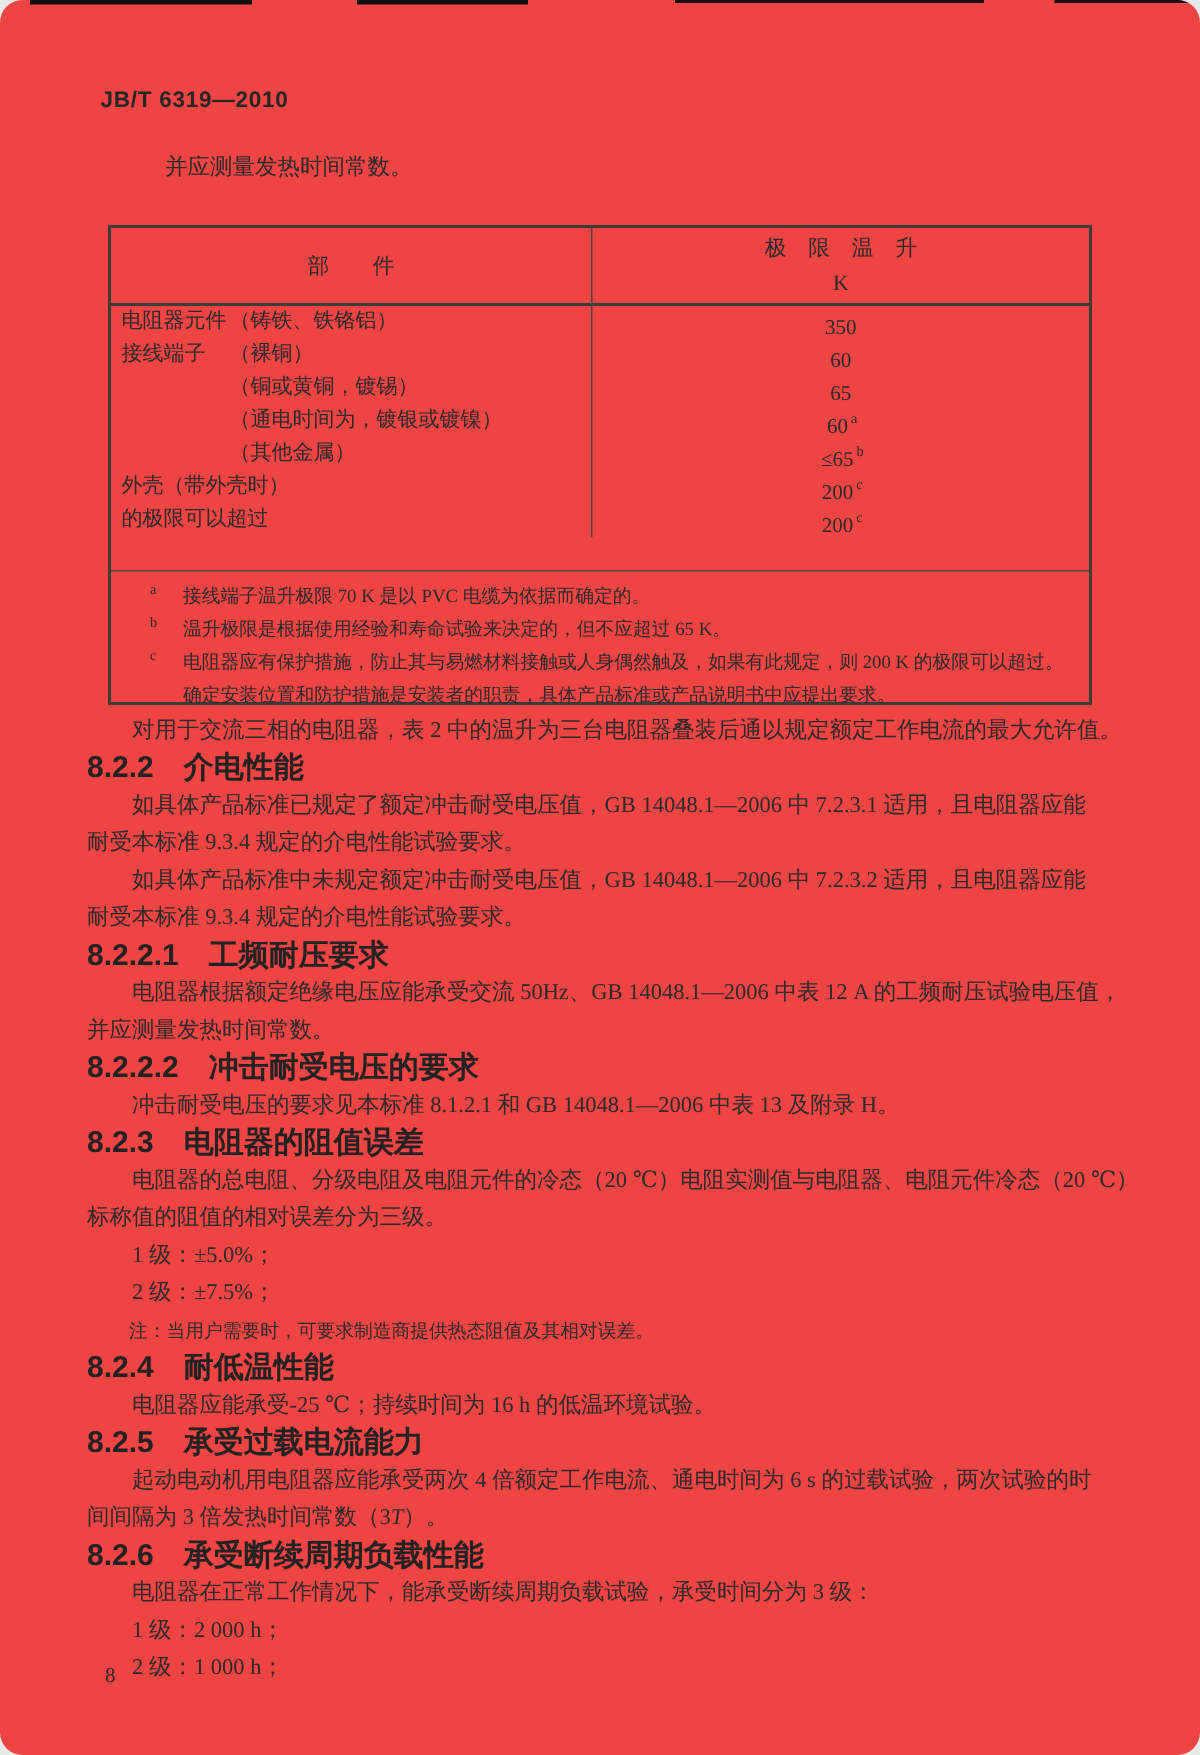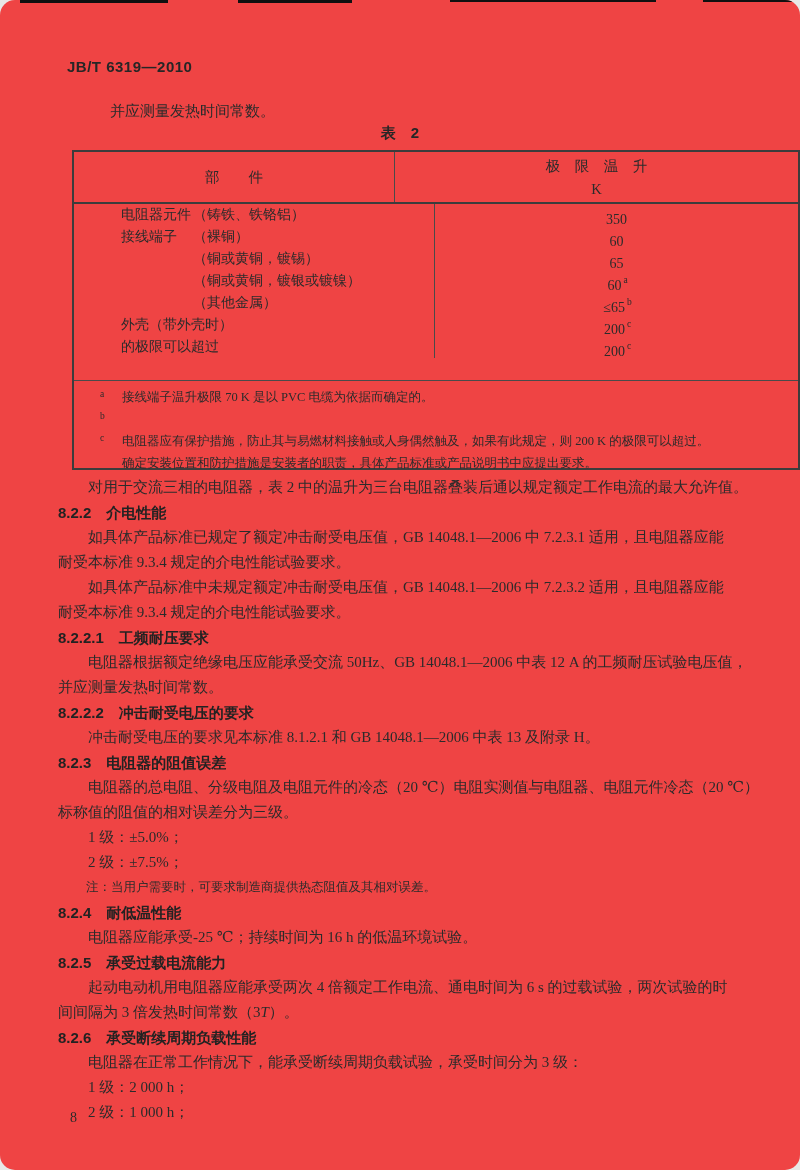--- a/index.html
+++ b/index.html
@@ -24,68 +24,67 @@
   .intro { position:absolute; left:70px; top:102px; font-size:15px;margin-left:40px; }
 
   .table-caption {
     position:absolute; left:72px; top:124px; width:656px; text-align:center;
     font-family:"Liberation Sans","DejaVu Sans",sans-serif;
     font-weight:600; font-size:15px; color:#262626;
   }
 
   
   .t2 {
-    position:absolute; left:72px; top:150px; width:728px; height:320px;
+    position:absolute; left:72px; top:150px; width:656px; height:320px;
     border:2px solid #3c3c3c; font-size:14px; color:#2b2b2b;
   }
   .thead { display:flex; height:52px; border-bottom:2px solid #3c3c3c; }
   .th-left {
     width:321px; border-right:1px solid #4a4a4a;
     display:flex; align-items:center; justify-content:center;
     font-size:14.5px;
   }
   .th-right { flex:1; text-align:center; padding-top:3px; }
   .th-right div { line-height:23px; font-size:14.5px; }
-  .tbody { height:176px;margin-left:40px; }
+  .tbody { height:176px; }
   .tr { display:flex; height:22px; line-height:22px; }
   .td-l { width:321px; border-right:1px solid #4a4a4a; padding-left:7px; white-space:nowrap; overflow:hidden; }
   .td-l .cat { display:inline-block; min-width:72px; }
   .td-r { flex:1; text-align:center; }
   .td-r sup { font-size:9.5px; position:relative; top:-1px; left:2px; }
   .tnotes { border-top:1px solid #4a4a4a; padding:5px 10px 0 26px; font-size:12.5px; }
   .note { display:flex; line-height:22px; white-space:nowrap; }
   .note .mk { width:22px; font-size:9.5px; position:relative; top:-3px; text-align:left; flex:none; }
   .note .ntext .l2 { display:block; }
 
   
   .bodytext { position:absolute; left:58px; top:475px; width:692px; }
   .ln { height:25px; line-height:25px; white-space:nowrap; font-size:15px; }
   .ln.ind { padding-left:30px; }
   .ln.h {
     font-family:"Liberation Sans","DejaVu Sans",sans-serif;
-    font-weight:600; color:#222; font-size:15px;
+    font-weight:600; color:#222; font-size:20px;
   }
   .ln.note-ln { font-size:12.5px; padding-left:28px; }
   .ln .it { font-style:italic; }
 
   .page-number { position:absolute; left:70px; top:1110px; font-size:14px; }
 </style>
 </head>
 <body>
 
 <div class="page">
 
   <div class="strip s1"></div>
   <div class="strip s2"></div>
   <div class="strip s3"></div>
   <div class="strip s4"></div>
 
   <div class="doc-header">JB/T 6319—2010</div>
   <div class="intro">并应测量发热时间常数。</div>
-  <div class="table-caption">表　2</div>
 
   <div class="t2">
     <div class="thead">
       <div class="th-left">部　　件</div>
       <div class="th-right">
         <div>极　限　温　升</div>
         <div>K</div>
       </div>
     </div>
     <div class="tbody">
@@ -95,21 +94,21 @@
       </div>
       <div class="tr">
         <div class="td-l"><span class="cat">接线端子</span><span>（裸铜）</span></div>
         <div class="td-r"><span>60</span><sup></sup></div>
       </div>
       <div class="tr">
         <div class="td-l"><span class="cat"></span><span>（铜或黄铜，镀锡）</span></div>
         <div class="td-r"><span>65</span><sup></sup></div>
       </div>
       <div class="tr">
-        <div class="td-l"><span class="cat"></span><span>（铜或黄铜，镀银或镀镍）</span></div>
+        <div class="td-l"><span class="cat"></span><span>（通电时间为，镀银或镀镍）</span></div>
         <div class="td-r"><span>60</span><sup>a</sup></div>
       </div>
       <div class="tr">
         <div class="td-l"><span class="cat"></span><span>（其他金属）</span></div>
         <div class="td-r"><span>≤65</span><sup>b</sup></div>
       </div>
       <div class="tr">
         <div class="td-l"><span class="cat">外壳（带外壳时）</span><span></span></div>
         <div class="td-r"><span>200</span><sup>c</sup></div>
       </div>
@@ -118,20 +117,21 @@
         <div class="td-r"><span>200</span><sup>c</sup></div>
       </div>
     </div>
     <div class="tnotes">
       <div class="note">
         <span class="mk">a</span>
         <span class="ntext">接线端子温升极限 70 K 是以 PVC 电缆为依据而确定的。</span>
       </div>
       <div class="note">
         <span class="mk">b</span>
+        <span class="ntext">温升极限是根据使用经验和寿命试验来决定的，但不应超过 65 K。</span>
       </div>
       <div class="note">
         <span class="mk">c</span>
         <span class="ntext"><span>电阻器应有保护措施，防止其与易燃材料接触或人身偶然触及，如果有此规定，则 200 K 的极限可以超过。</span><span class="l2">确定安装位置和防护措施是安装者的职责，具体产品标准或产品说明书中应提出要求。</span></span>
       </div>
     </div>
   </div>
 
   <div class="bodytext">
     <div class="ln ind">对用于交流三相的电阻器，表 2 中的温升为三台电阻器叠装后通以规定额定工作电流的最大允许值。</div>

